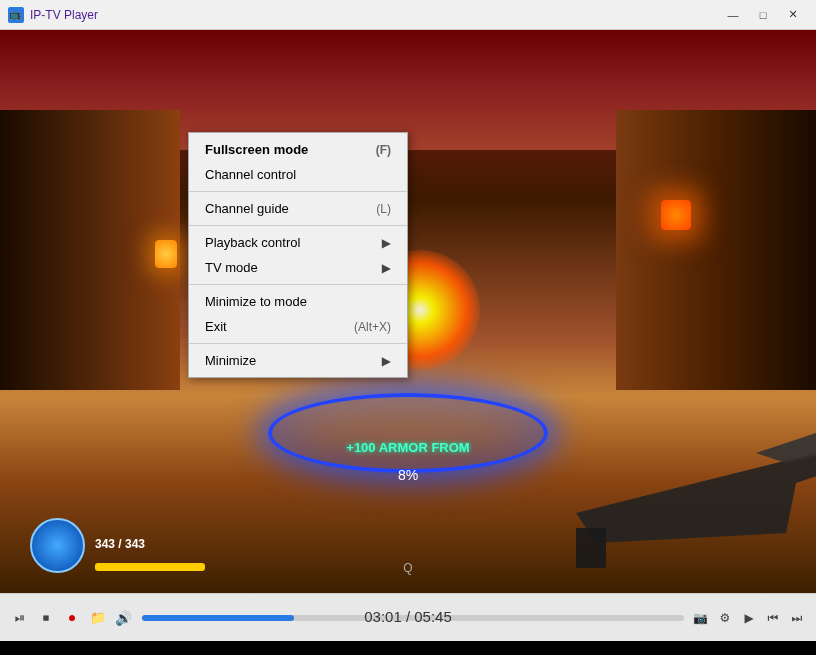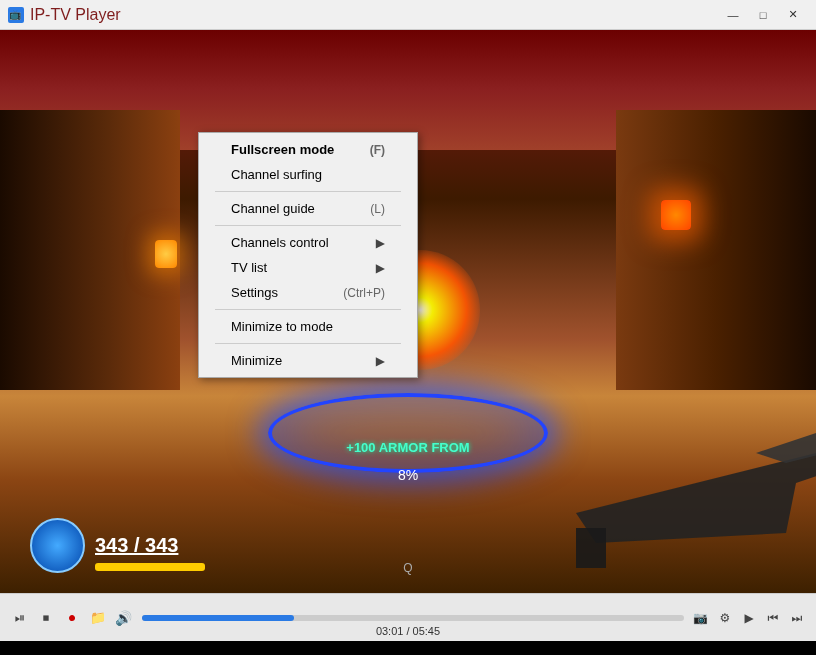--- a/index.html
+++ b/index.html
@@ -23,22 +23,22 @@
     }
     .titlebar-icon {
       width: 16px;
       height: 16px;
       background: #2a7ae4;
       border-radius: 2px;
       display: flex; align-items: center; justify-content: center;
       font-size: 10px; color: #fff;
     }
     .titlebar-title {
-      font-size: 16px;
-      color: #7f1d1d;
+      font-size: 12px;
+      color: #4c1d95;
     }
     .titlebar-controls {
       display: flex;
       gap: 0;
     }
     .titlebar-btn {
       width: 30px;
       height: 20px;
       display: flex; align-items: center; justify-content: center;
       font-size: 11px;
@@ -146,26 +146,25 @@
       width: 55px;
       height: 55px;
       border-radius: 50%;
       background: radial-gradient(circle, #44aaff, #0044aa);
       border: 2px solid #88ccff;
     }
 
     
     .hud-health-text {
       position: absolute;
-      bottom: 36px;
+      bottom: 42px;
       left: 95px;
       color: #fff;
-      font-size: 20px;
+      font-size: 12px;
       font-weight: bold;
-      text-decoration: underline;
     }
     .hud-health-bar {
       position: absolute;
       bottom: 22px;
       left: 95px;
       width: 110px;
       height: 8px;
       background: #ffcc00;
       border-radius: 3px;
     }
@@ -209,26 +208,26 @@
       bottom: 0;
       right: -20px;
       width: 320px;
       height: 220px;
     }
 
     
     .context-menu {
       position: absolute;
       top: 102px;
-      left: 198px;
+      left: 188px;
       width: 220px;
       background: #f0f0f0;
       border: 1px solid #aaa;
       box-shadow: 2px 2px 8px rgba(0,0,0,0.4);
-      padding: 4px 16px;
+      padding: 4px 0;
       z-index: 100;
     }
     .menu-item {
       display: flex;
       align-items: center;
       justify-content: space-between;
       padding: 5px 16px;
       font-size: 13px;
       color: #000;
       cursor: pointer;
@@ -303,24 +302,24 @@
       font-size: 12px;
       cursor: pointer;
       color: #444;
       border: none;
       background: transparent;
       border-radius: 2px;
     }
 
     .time-display {
       position: absolute;
-      bottom: 4px;
+      bottom: 16px;
       left: 50%;
       transform: translateX(-50%);
-      font-size: 11px;
+      font-size: 15px;
       color: #333;
       margin-top: 12px;
     }
 
     .volume-btn { font-size: 14px; }
 
     
   </style>
 </head>
 <body>
@@ -365,43 +364,43 @@
   <div class="percent-text">8%</div>
   <div class="ability-q">Q</div>
 
   <div class="context-menu">
 
     <div class="menu-item bold">
       <span>Fullscreen mode</span>
       <span class="shortcut">(F)</span>
     </div>
     <div class="menu-item">
-      <span>Channel surfing</span>
+      <span>Channel control</span>
     </div>
     <div class="menu-separator"></div>
     <div class="menu-item">
       <span>Channel guide</span>
       <span class="shortcut">(L)</span>
     </div>
     <div class="menu-separator"></div>
     <div class="menu-item">
-      <span>Channels control</span>
+      <span>Playback control</span>
       <span class="arrow">▶</span>
     </div>
     <div class="menu-item">
-      <span>TV list</span>
+      <span>TV mode</span>
       <span class="arrow">▶</span>
     </div>
-    <div class="menu-item">
-      <span>Settings</span>
-      <span class="shortcut">(Ctrl+P)</span>
-    </div>
     <div class="menu-separator"></div>
     <div class="menu-item">
       <span>Minimize to mode</span>
+    </div>
+    <div class="menu-item">
+      <span>Exit</span>
+      <span class="shortcut">(Alt+X)</span>
     </div>
     <div class="menu-separator"></div>
     <div class="menu-item">
       <span>Minimize</span>
       <span class="arrow">▶</span>
     </div>
   </div>
 </div>
 
 <div class="toolbar">

